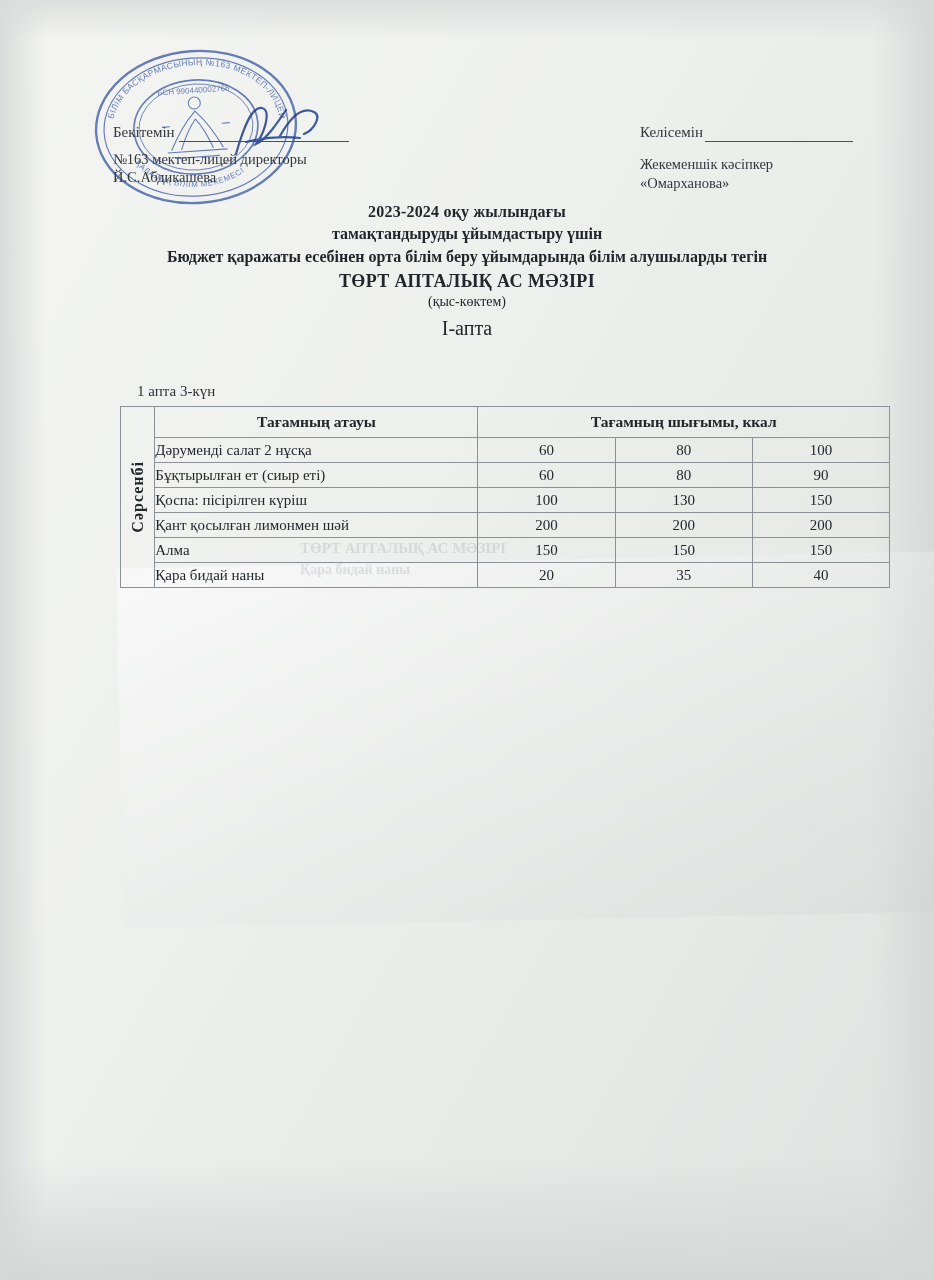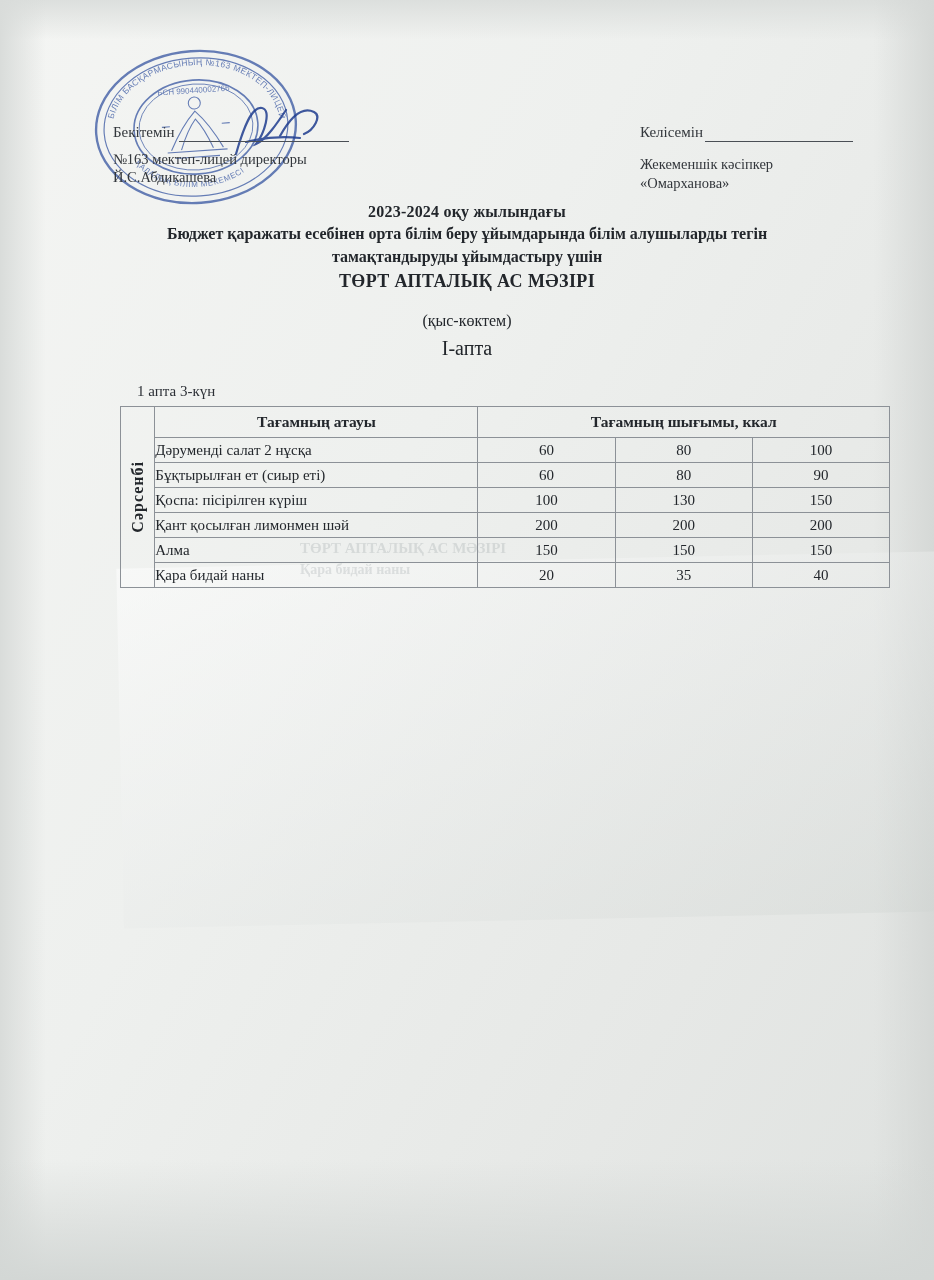--- a/index.html
+++ b/index.html
@@ -138,22 +138,22 @@
     margin-top: 2px;
     padding: 0 80px;
   }
   #title-block .t-menu {
     font-size: 18px;
     font-weight: bold;
     margin-top: 3px;
     letter-spacing: 0.4px;
   }
   #title-block .t-season {
-    font-size: 16px;
-    margin-top: 20px;
+    font-size: 14px;
+    margin-top: 2px;
   }
   #title-block .t-week {
     font-size: 20px;
     font-weight: normal;
     margin-top: 7px;
   }
 
   
   #day-caption {
     position: absolute;
@@ -298,22 +298,22 @@
     </div>
     <div class="who">
       <div>Жекеменшік кәсіпкер</div>
       <div>«Омарханова»</div>
     </div>
   </div>
 
   <div id="title-block">
     <div class="t-year">2023-2024 оқу жылындағы</div>
     <div class="t-main">
+      <div>тамақтандыруды ұйымдастыру үшін</div>
       <div>Бюджет қаражаты есебінен орта білім беру ұйымдарында білім алушыларды тегін</div>
-      <div>тамақтандыруды ұйымдастыру үшін</div>
     </div>
     <div class="t-menu">ТӨРТ АПТАЛЫҚ АС МӘЗІРІ</div>
     <div class="t-season">(қыс-көктем)</div>
     <div class="t-week">I-апта</div>
   </div>
 
   <div id="day-caption">1 апта 3-күн</div>
 
   <div id="menu-table-wrap">
     <table class="menu">

